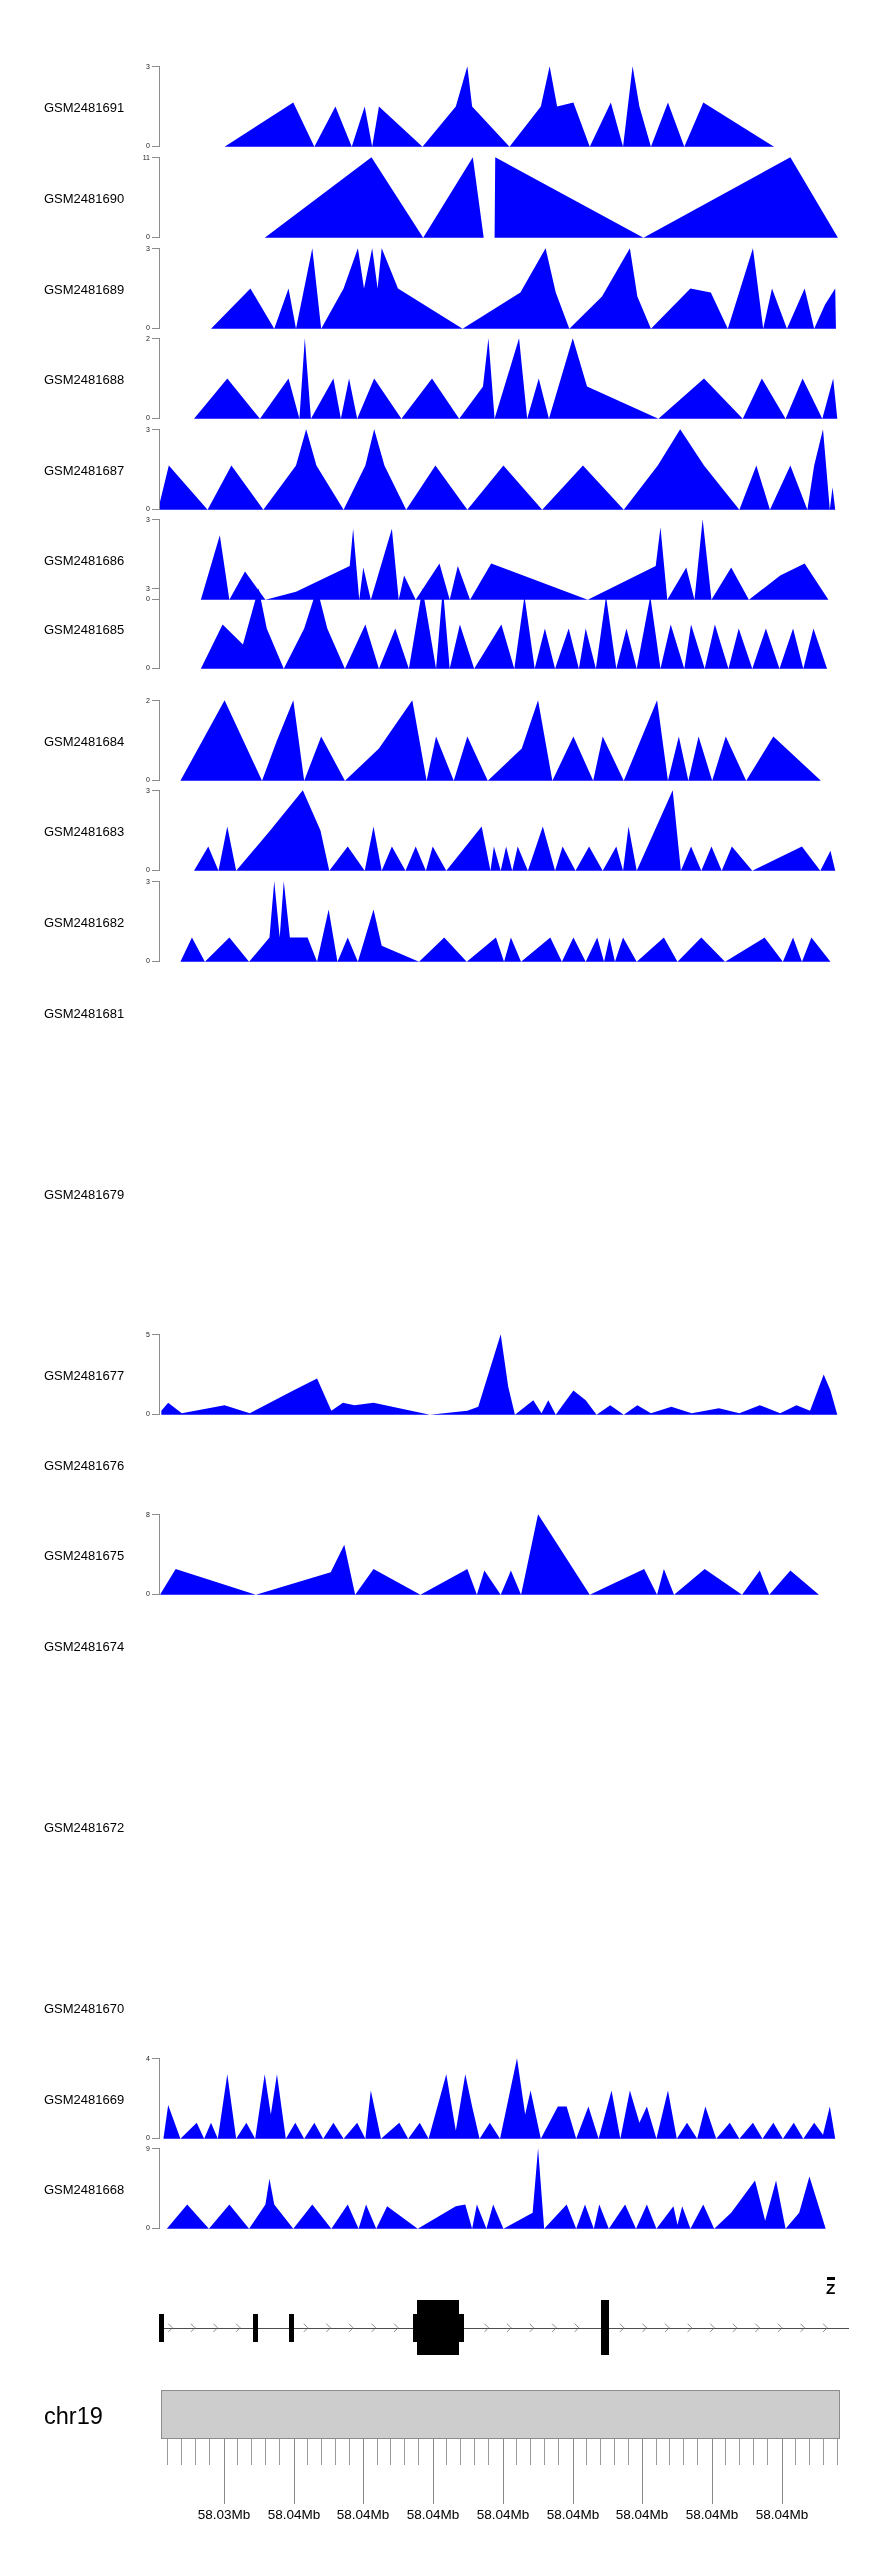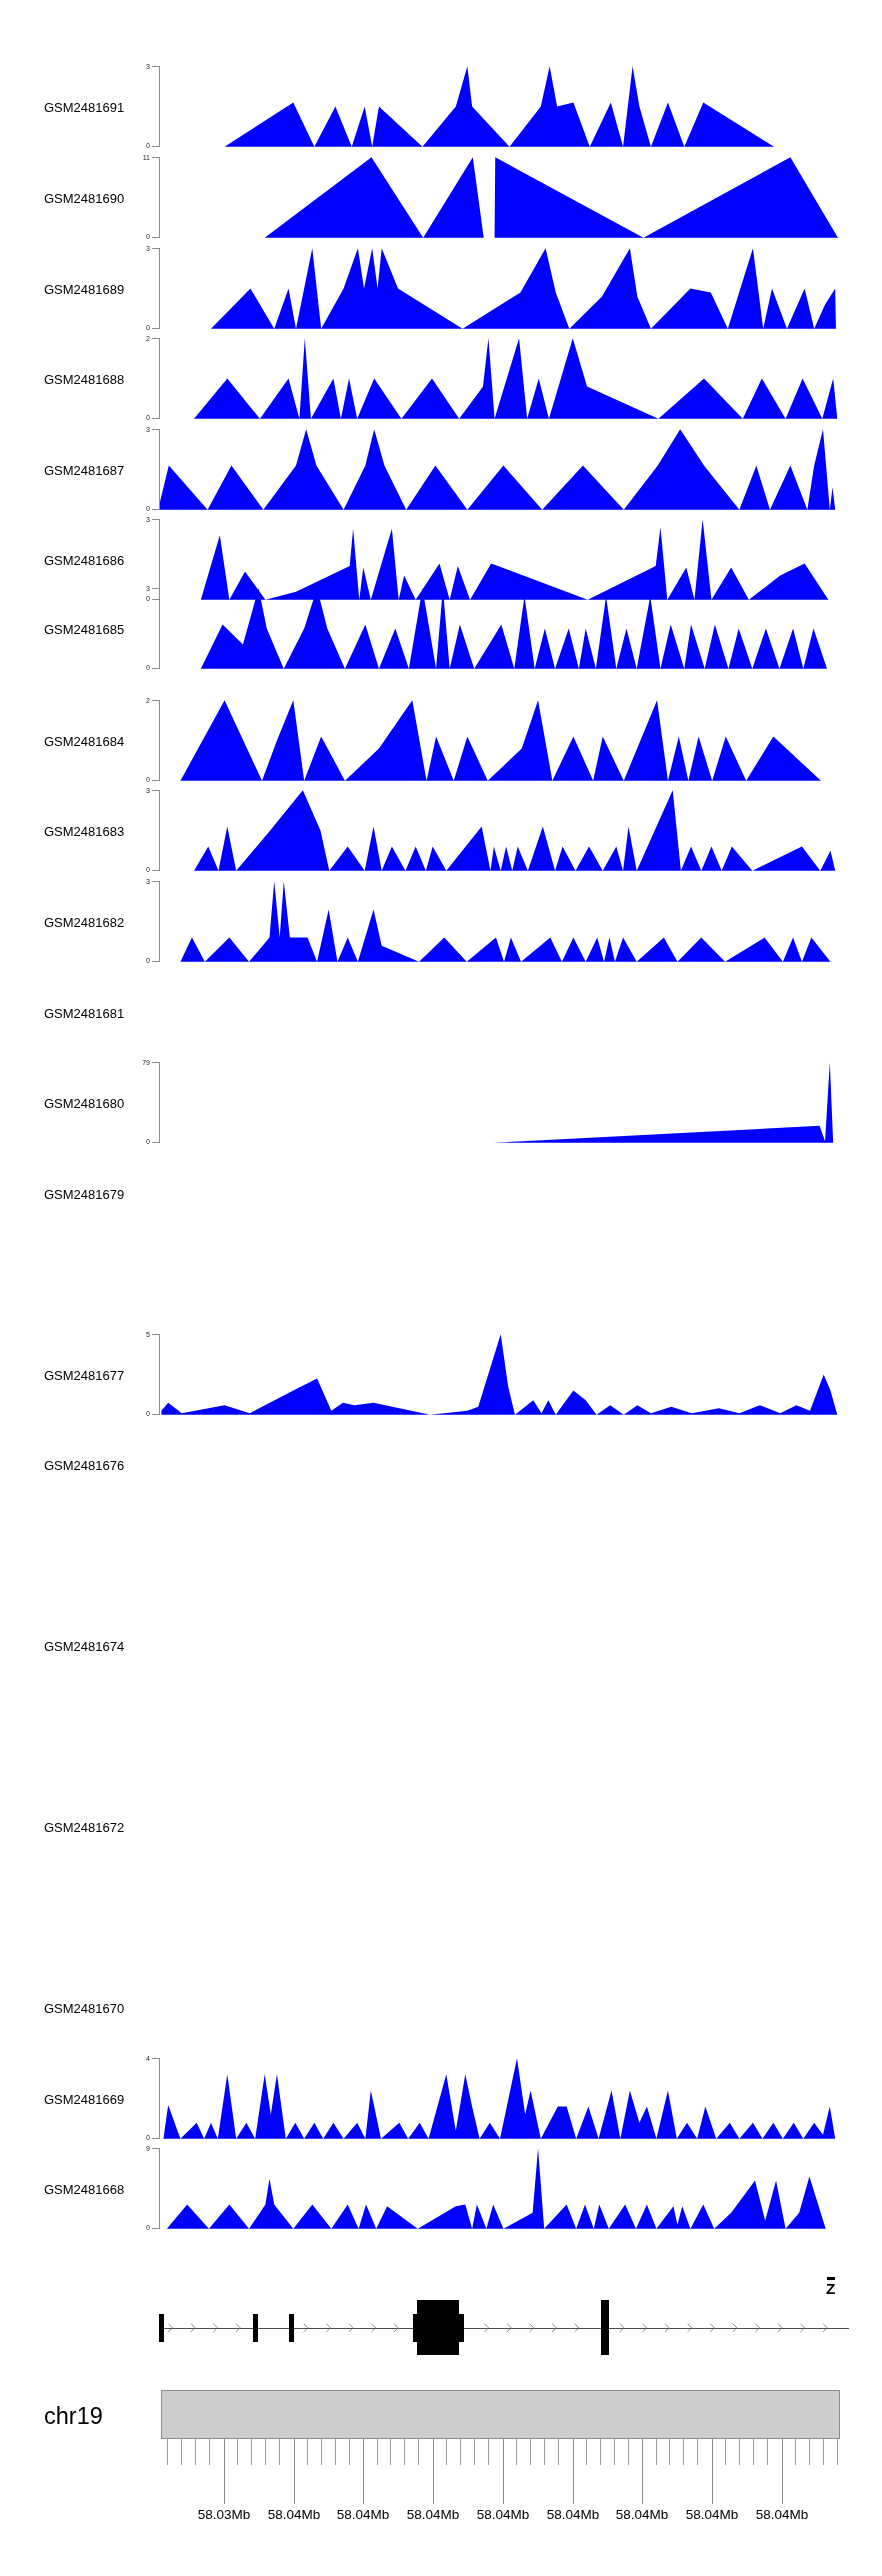--- a/index.html
+++ b/index.html
@@ -135,47 +135,47 @@
       <div class="yaxis-line" style="left: 152px; top: 80px; width: 7px; height: 0.6px;"></div>
       <div class="ylab" style="left: 119px; top: -3.5px;">3</div>
       <div class="ylab" style="left: 119px; top: 76px;">0</div>
       <svg class="sig-svg" width="680" height="81" viewBox="0 0 1156 137" style="left: 160px; top: 0px;">
         <polygon points="34.7,137 34.7,137.0 54.3,95.9 76.3,137.0 117.9,95.9 151.4,137.0 186.1,95.9 194.2,0.0 203.5,95.9 210.4,0.0 220.8,95.9 250.9,95.9 267.0,137.0 286.7,48.0 301.7,137.0 319.1,95.9 336.4,137.0 363.0,48.0 376.9,109.6 440.4,137.0 483.2,95.9 521.4,137.0 571.1,95.9 584.9,137.0 596.5,95.9 613.8,137.0 663.5,95.9 683.2,137.0 702.8,95.9 723.7,137.0 743.3,95.9 754.9,137.0 764.1,95.9 773.4,137.0 787.2,95.9 810.4,137.0 856.6,95.9 879.7,137.0 920.2,95.9 960.6,137.0 1027.7,95.9 1058.9,137.0 1076.2,95.9 1091.3,137.0 1107.4,95.9 1139.8,137.0 1139.8,137" fill="#0000ff"></polygon>
       </svg>
     </div>
     <div class="track-row" style="top: 972px; height: 81px; text-decoration: underline;">
       <span class="sample-label">GSM2481681</span>
     </div>
-    <div class="track-row" style="top: 1062px; height: 81px;">
-      <span class="sample-label">GSM2481680</span>
-      <div class="yaxis-line" style="left: 159px; top: 0px; width: 0.6px; height: 81px;"></div>
-      <div class="yaxis-line" style="left: 152px; top: 0px; width: 7px; height: 0.6px;"></div>
-      <div class="yaxis-line" style="left: 152px; top: 80px; width: 7px; height: 0.6px;"></div>
-      <div class="ylab" style="left: 119px; top: -3.5px;">79</div>
-      <div class="ylab" style="left: 119px; top: 76px;">0</div>
-      <svg class="sig-svg" width="680" height="81" viewBox="0 0 1156 137" style="left: 160px; top: 0px;">
-        <polygon points="566.4,137 566.4,137.0 1121.3,108.2 1130.6,134.3 1138.7,0.0 1144.4,137.0 1144.4,137" fill="#0000ff"></polygon>
-      </svg>
-    </div>
     <div class="track-row" style="top: 1153px; height: 81px;">
       <span class="sample-label">GSM2481679</span>
     </div>
     <div class="track-row" style="top: 1334px; height: 81px;">
       <span class="sample-label">GSM2481677</span>
       <div class="yaxis-line" style="left: 159px; top: 0px; width: 0.6px; height: 81px;"></div>
       <div class="yaxis-line" style="left: 152px; top: 0px; width: 7px; height: 0.6px;"></div>
       <div class="yaxis-line" style="left: 152px; top: 80px; width: 7px; height: 0.6px;"></div>
       <div class="ylab" style="left: 119px; top: -3.5px;">5</div>
       <div class="ylab" style="left: 119px; top: 76px;">0</div>
       <svg class="sig-svg" width="680" height="81" viewBox="0 0 1156 137" style="left: 160px; top: 0px;">
         <polygon points="2.3,137 2.3,130.2 13.9,116.5 37.0,134.3 109.8,120.6 152.6,134.3 226.6,95.9 267.0,75.3 291.3,130.2 311.0,116.5 330.6,120.6 363.0,116.5 458.9,137.0 522.5,130.2 541.0,123.3 579.2,0.0 591.9,89.1 603.4,137.0 634.6,112.3 648.5,134.3 660.1,112.3 672.8,137.0 684.4,120.6 702.8,95.9 723.7,112.3 742.2,137.0 765.3,120.6 788.4,137.0 811.5,120.6 834.6,134.3 869.3,123.3 904.0,134.3 950.2,126.0 984.9,134.3 1019.6,120.6 1054.3,134.3 1082.0,120.6 1105.1,130.2 1128.3,68.5 1139.8,95.9 1151.4,137.0 1151.4,137" fill="#0000ff"></polygon>
       </svg>
     </div>
     <div class="track-row" style="top: 1424px; height: 81px;">
       <span class="sample-label">GSM2481676</span>
+    </div>
+    <div class="track-row" style="top: 1514px; height: 81px;">
+      <span class="sample-label">GSM2481675</span>
+      <div class="yaxis-line" style="left: 159px; top: 0px; width: 0.6px; height: 81px;"></div>
+      <div class="yaxis-line" style="left: 152px; top: 0px; width: 7px; height: 0.6px;"></div>
+      <div class="yaxis-line" style="left: 152px; top: 80px; width: 7px; height: 0.6px;"></div>
+      <div class="ylab" style="left: 119px; top: -3.5px;">8</div>
+      <div class="ylab" style="left: 119px; top: 76px;">0</div>
+      <svg class="sig-svg" width="680" height="81" viewBox="0 0 1156 137" style="left: 160px; top: 0px;">
+        <polygon points="0.0,137 0.0,137.0 26.6,93.2 163.0,137.0 290.2,98.6 313.3,52.1 331.8,137.0 363.0,93.2 442.7,137.0 522.5,93.2 538.7,137.0 551.4,95.9 579.2,137.0 596.5,95.9 613.8,137.0 642.7,0.0 730.6,137.0 823.1,93.2 845.0,137.0 856.6,93.2 873.9,137.0 926.0,93.2 989.5,137.0 1019.6,95.9 1035.8,137.0 1071.6,95.9 1120.2,137.0 1120.2,137" fill="#0000ff"></polygon>
+      </svg>
     </div>
     <div class="track-row" style="top: 1605px; height: 81px;">
       <span class="sample-label">GSM2481674</span>
     </div>
     <div class="track-row" style="top: 1786px; height: 81px;">
       <span class="sample-label">GSM2481672</span>
     </div>
     <div class="track-row" style="top: 1967px; height: 81px;">
       <span class="sample-label">GSM2481670</span>
     </div>

